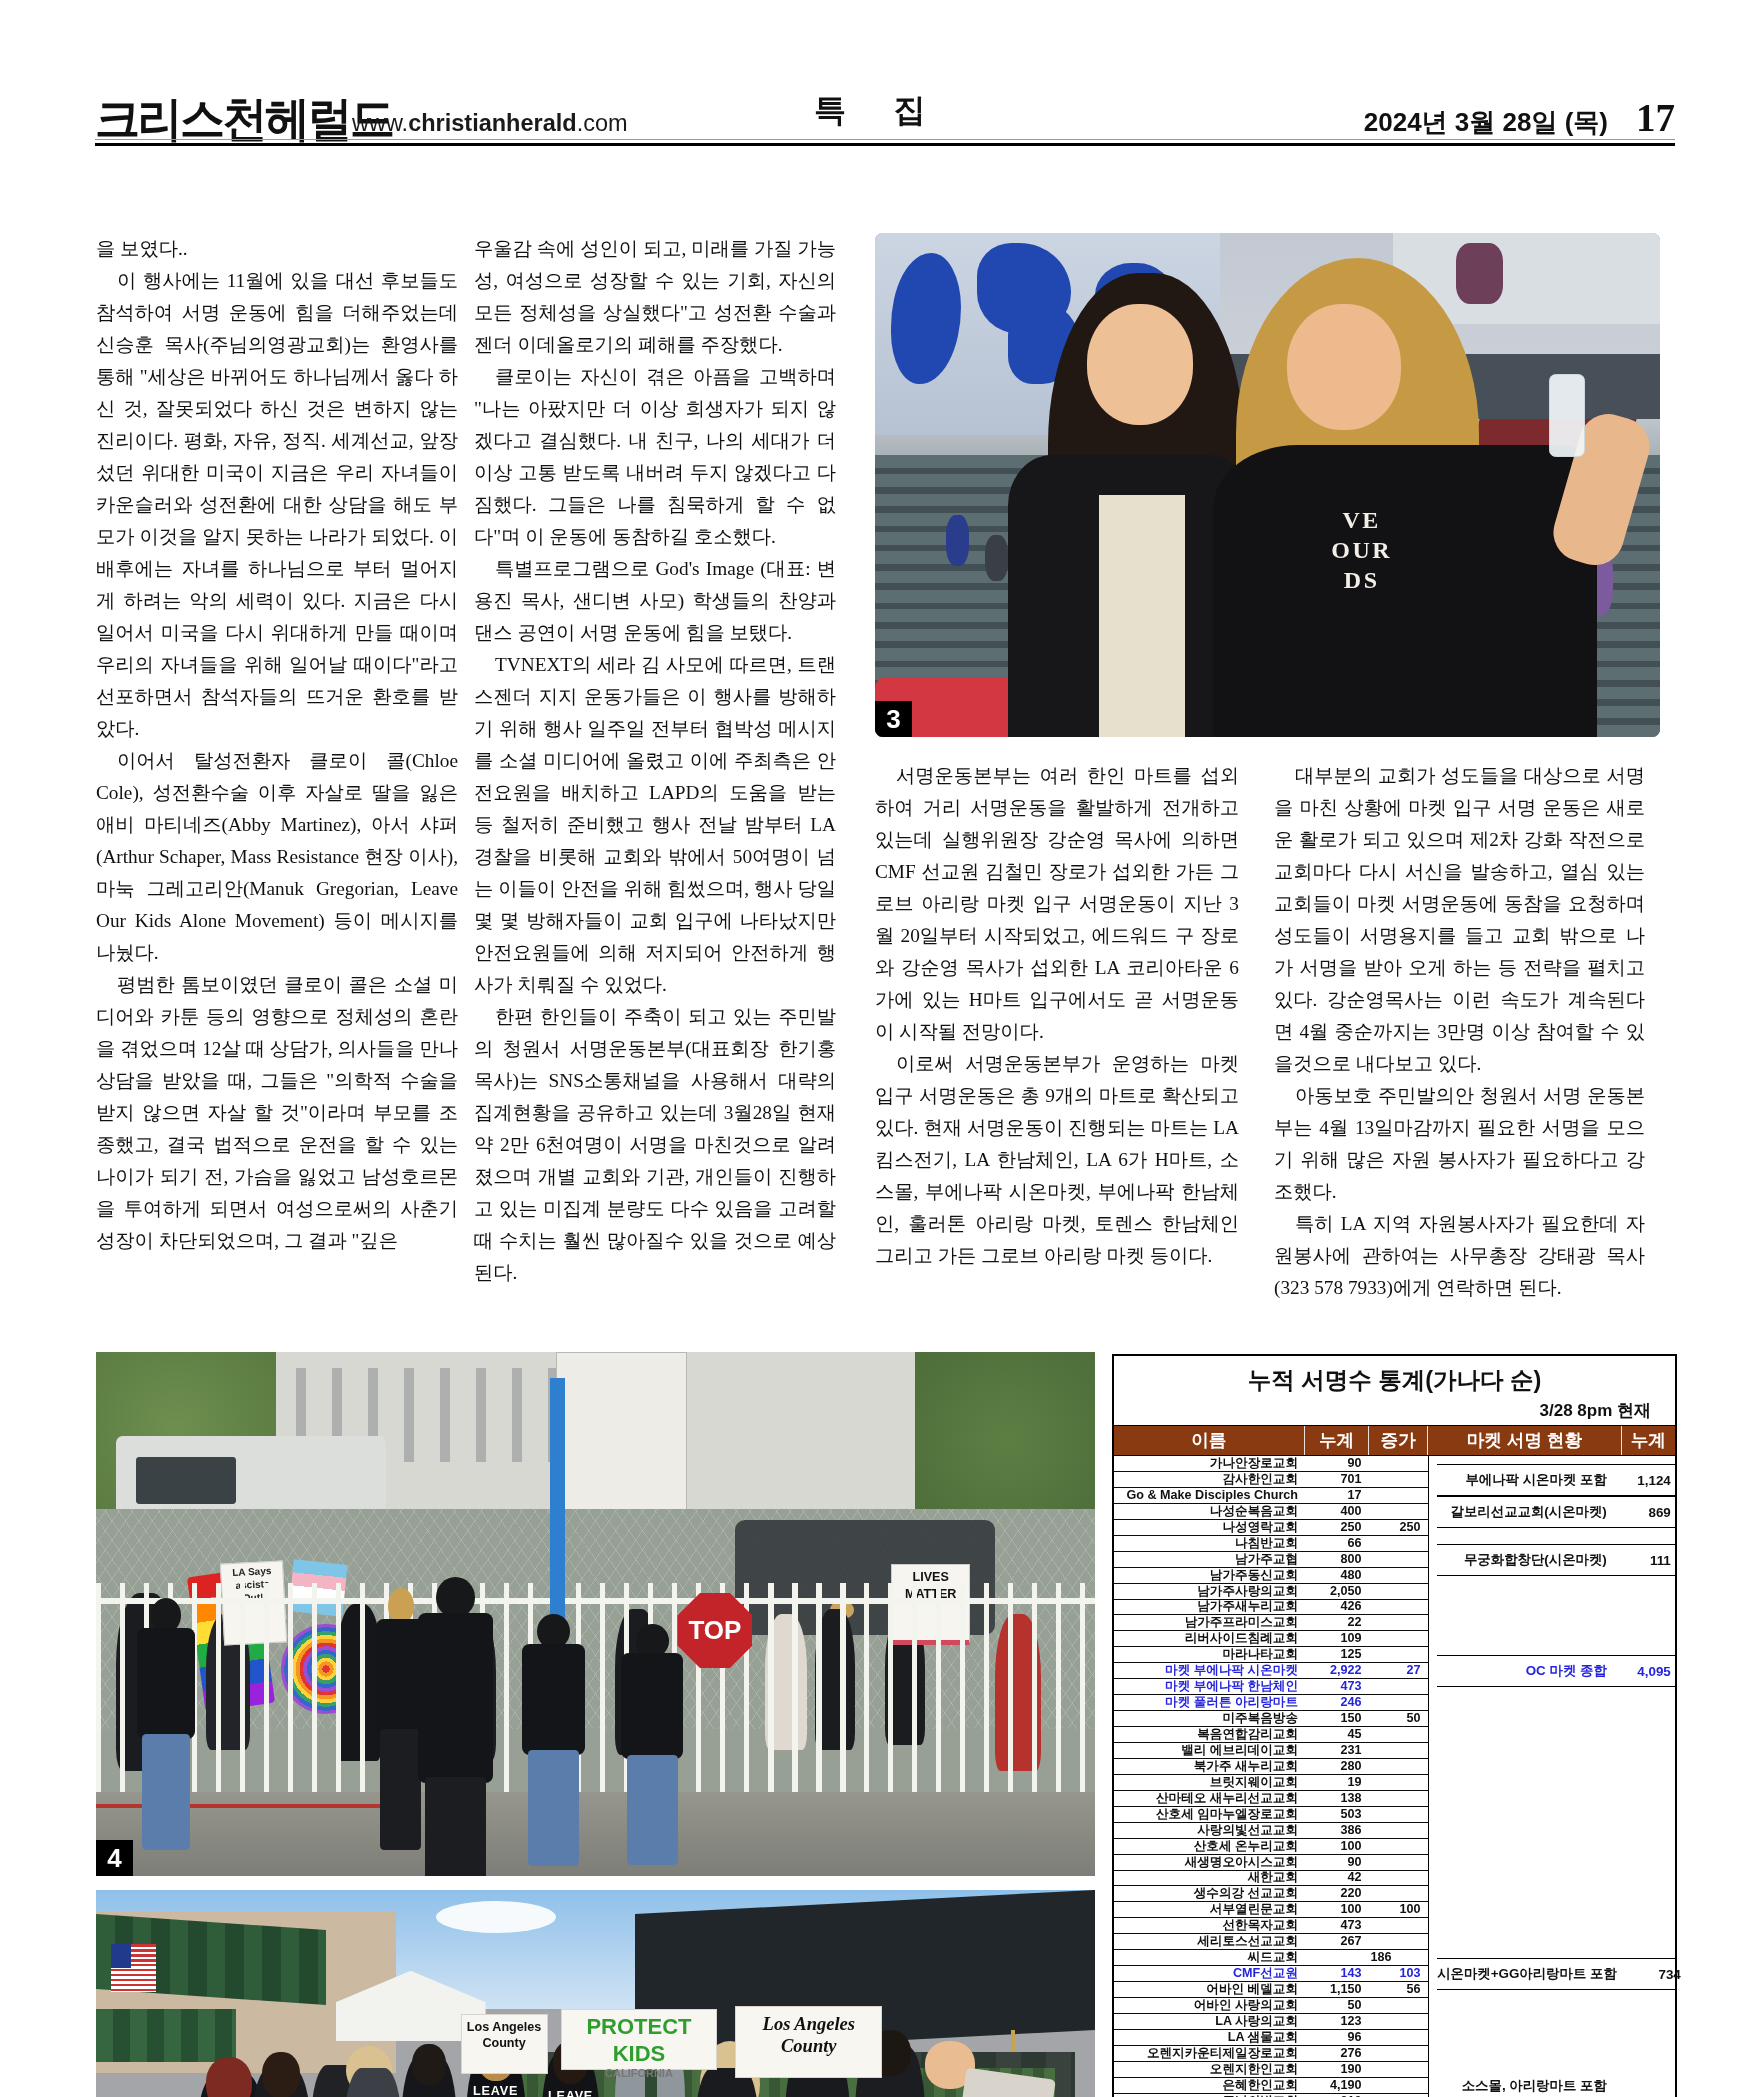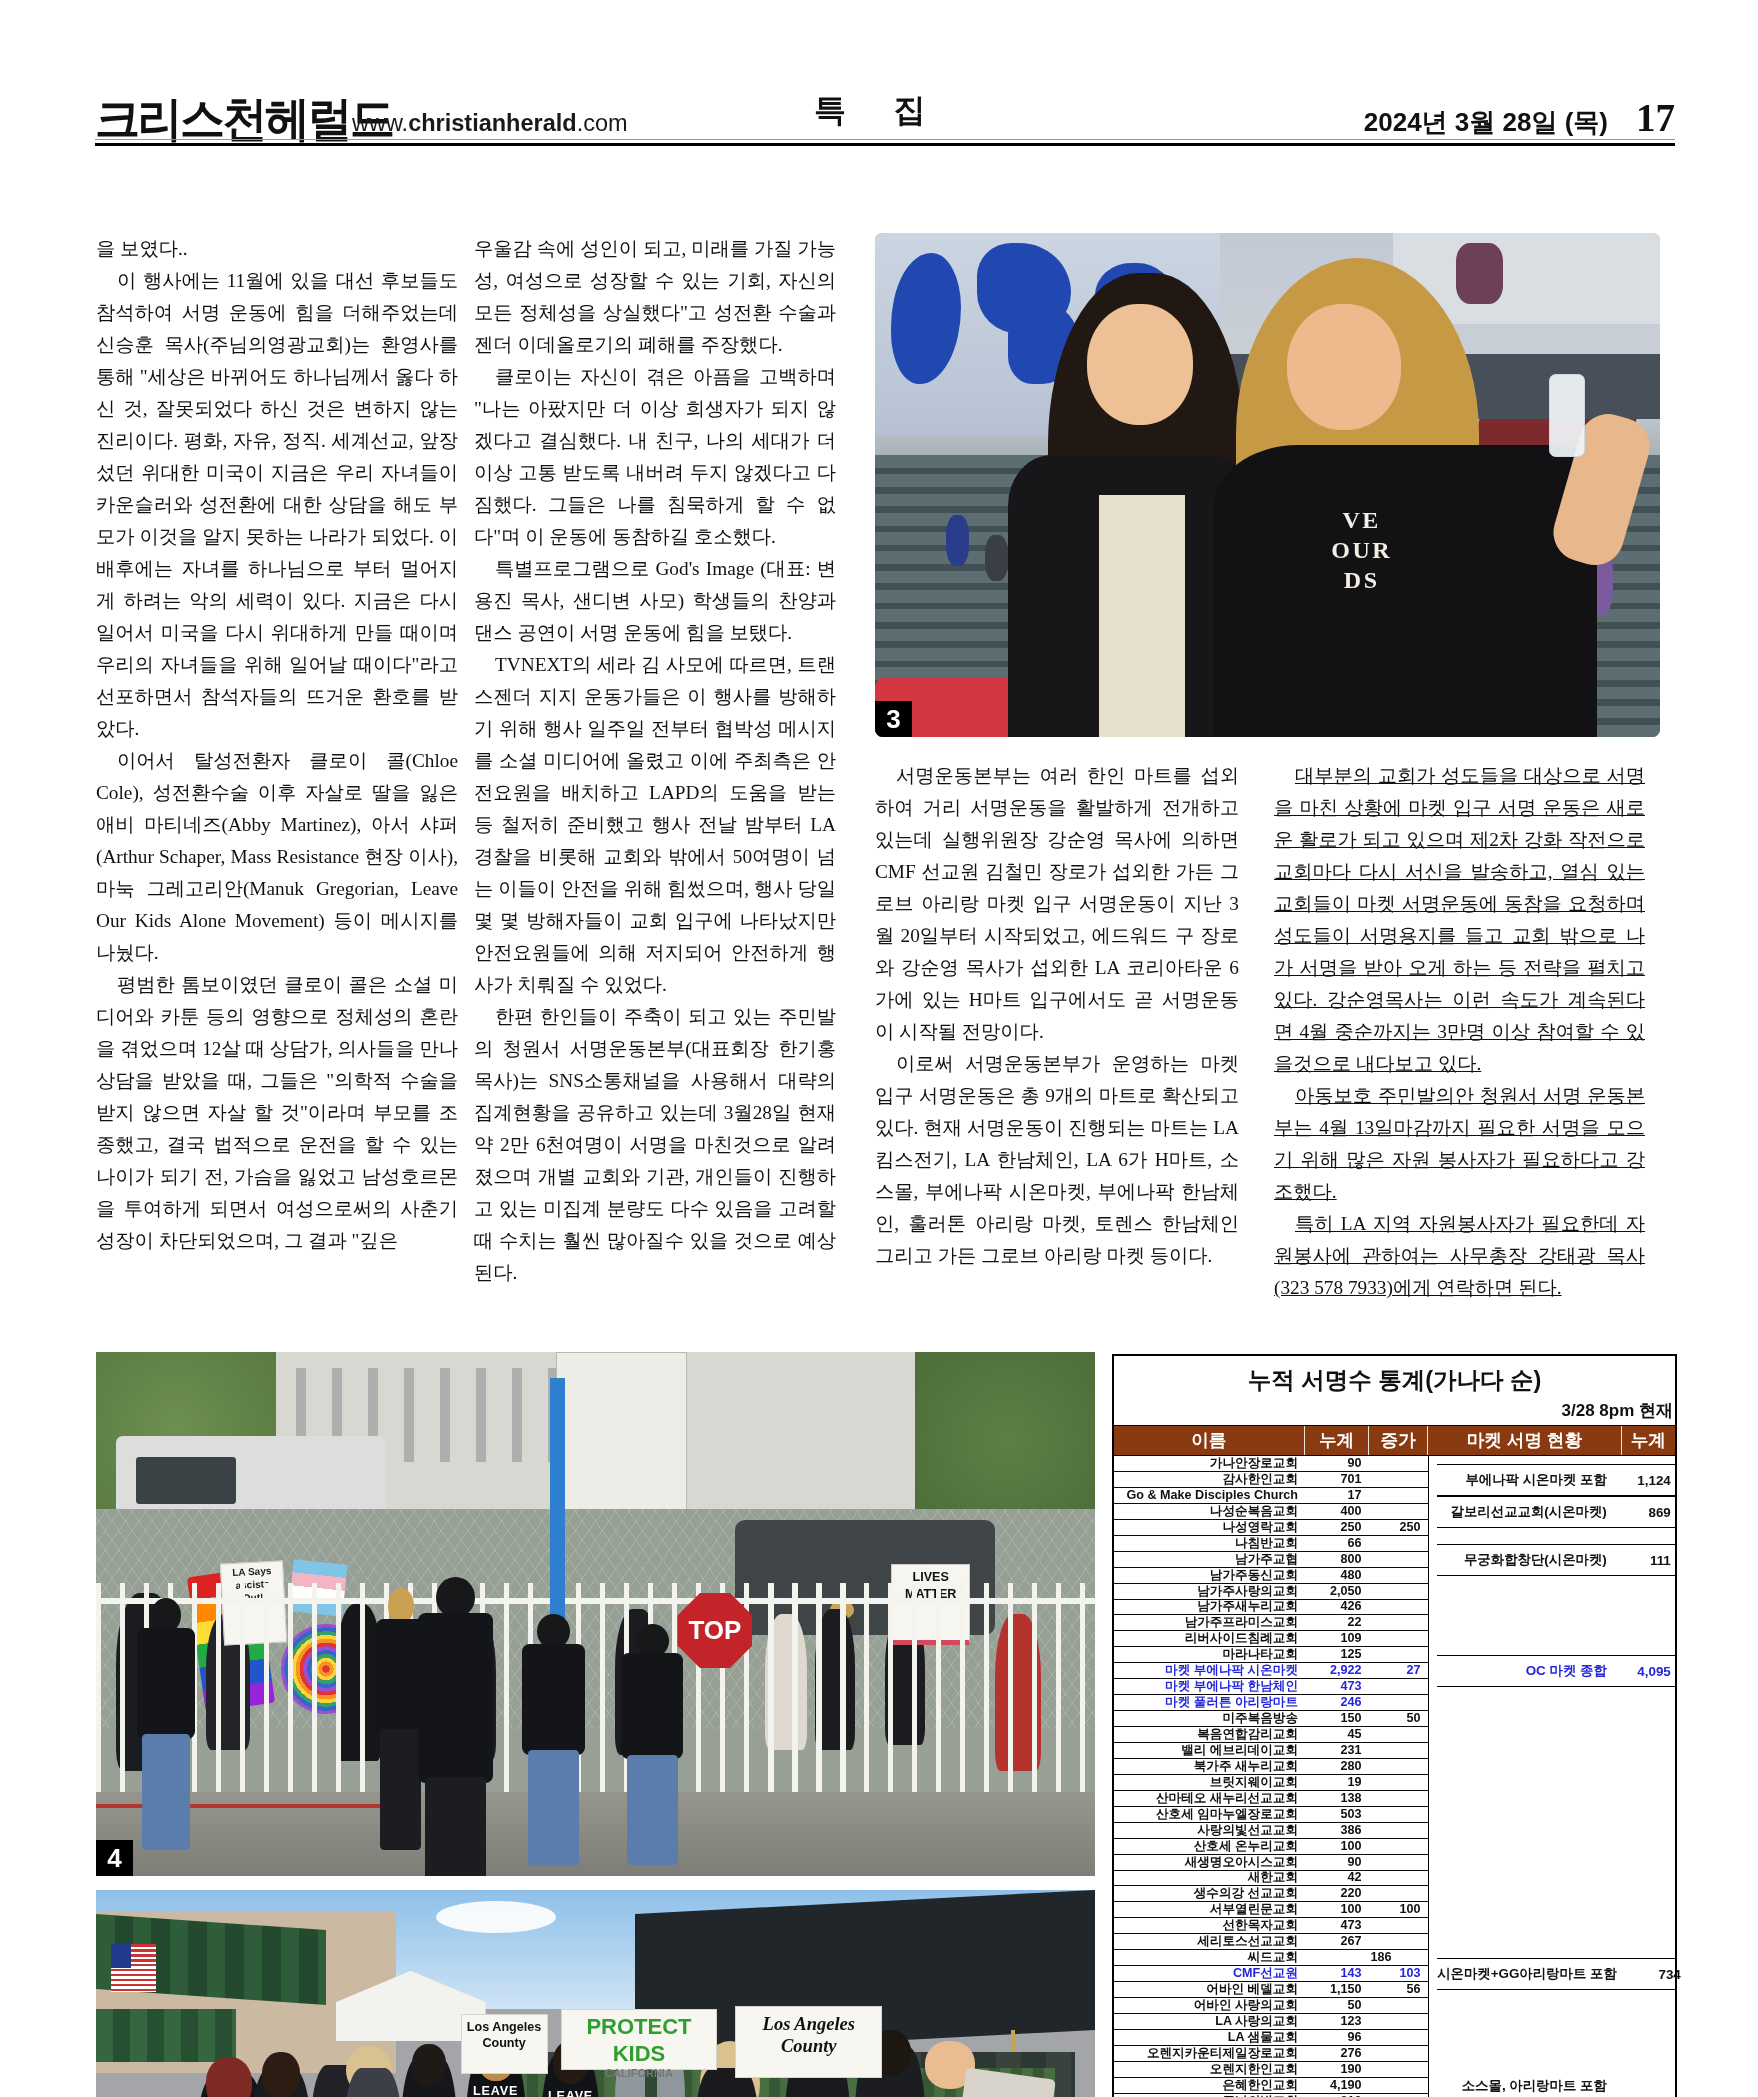--- a/index.html
+++ b/index.html
@@ -48,21 +48,21 @@
 
   
   .p5-shirt{position:absolute;color:#fff;font:700 12.6px/15px "Liberation Sans",sans-serif;
             letter-spacing:0.8px;text-align:center;z-index:12;}
   .banner{position:absolute;background:#f7f6f0;border:0.8px solid #d8d6cc;z-index:10;text-align:center;}
 
   
   .sigtable{position:absolute;left:1112px;top:1354px;width:565px;height:1059px;background:#fff;
             border:2.1px solid #000;box-sizing:border-box;font-family:"Liberation Sans",sans-serif;}
   .tbl-title{margin-top:8.4px;text-align:center;font-weight:700;font-size:23.5px;}
-  .tbl-asof{text-align:right;font-weight:700;font-size:17px;padding-right:2px;margin-top:2.5px;}
+  .tbl-asof{text-align:right;font-weight:700;font-size:17px;padding-right:24px;margin-top:2.5px;}
   .thead{display:grid;grid-template-columns:34% 11.5% 10.5% 34.5% 9.5%;background:#8a3a10;color:#fff;
          height:31px;margin-top:3.4px;border-top:1.7px solid #000;border-bottom:1.7px solid #000;box-sizing:border-box;}
   .thead div{font-weight:700;font-size:17.6px;line-height:28px;text-align:center;border-right:1.3px solid #e9e2d8;}
   .thead div:last-child{border-right:none;}
   #tbl-body{position:relative;height:878px;margin-top:0;}
   #tbl-body::after{content:'';position:absolute;left:56%;top:0;bottom:0;width:1.3px;background:#000;}
   .trow{position:absolute;left:0;width:56%;height:16px;display:grid;grid-template-columns:60.7% 20.5% 18.8%;
         border-bottom:1.3px solid #0c0c0c;box-sizing:border-box;font-weight:700;font-size:12.6px;line-height:14px;}
   .trow .tc{overflow:visible;white-space:nowrap;}
   .tc.name{text-align:right;padding-right:6.7px;}
@@ -100,21 +100,21 @@
       <p class="flush">우울감 속에 성인이 되고, 미래를 가질 가능성, 여성으로 성장할 수 있는 기회, 자신의 모든 정체성을 상실했다"고 성전환 수술과 젠더 이데올로기의 폐해를 주장했다.</p>
       <p>클로이는 자신이 겪은 아픔을 고백하며 "나는 아팠지만 더 이상 희생자가 되지 않겠다고 결심했다. 내 친구, 나의 세대가 더 이상 고통 받도록 내버려 두지 않겠다고 다짐했다. 그들은 나를 침묵하게 할 수 없다"며 이 운동에 동참하길 호소했다.</p>
       <p>특별프로그램으로  God's Image (대표: 변용진 목사, 샌디변 사모) 학생들의 찬양과 댄스 공연이 서명 운동에 힘을 보탰다.</p>
       <p>TVNEXT의 세라 김 사모에 따르면, 트랜스젠더 지지 운동가들은 이 행사를 방해하기 위해 행사 일주일 전부터 협박성 메시지를 소셜 미디어에 올렸고 이에 주최측은 안전요원을 배치하고 LAPD의 도움을 받는 등  철저히 준비했고 행사 전날 밤부터 LA 경찰을 비롯해 교회와 밖에서 50여명이 넘는 이들이 안전을 위해 힘썼으며, 행사 당일 몇 몇 방해자들이 교회 입구에 나타났지만 안전요원들에 의해 저지되어 안전하게 행사가 치뤄질 수 있었다.</p>
       <p>한편 한인들이 주축이 되고 있는 주민발의 청원서 서명운동본부(대표회장 한기홍 목사)는 SNS소통채널을 사용해서 대략의 집계현황을 공유하고 있는데 3월28일 현재 약 2만 6천여명이 서명을 마친것으로 알려졌으며 개별 교회와 기관, 개인들이 진행하고 있는 미집계 분량도 다수 있음을 고려할 때 수치는 훨씬 많아질수 있을 것으로 예상된다.</p>
     </div>
   <div class="col" style="left:875px;top:760px;width:364px;">
       <p>서명운동본부는 여러 한인 마트를 섭외하여 거리 서명운동을 활발하게 전개하고 있는데  실행위원장 강순영 목사에 의하면 CMF 선교원 김철민 장로가 섭외한 가든 그로브 아리랑 마켓 입구 서명운동이 지난 3월 20일부터 시작되었고, 에드워드 구 장로와 강순영 목사가 섭외한 LA 코리아타운 6가에 있는 H마트 입구에서도 곧 서명운동이 시작될 전망이다.</p>
       <p>이로써 서명운동본부가 운영하는 마켓 입구 서명운동은 총 9개의 마트로 확산되고 있다. 현재 서명운동이 진행되는 마트는 LA 킴스전기, LA 한남체인, LA 6가 H마트, 소스몰, 부에나팍 시온마켓, 부에나팍 한남체인, 훌러톤 아리랑 마켓, 토렌스 한남체인 그리고 가든 그로브 아리랑 마켓 등이다.</p>
     </div>
-  <div class="col" style="left:1274px;top:760px;width:371px;text-decoration:underline;">
+  <div class="col" style="left:1274px;top:760px;width:371px;">
       <p>대부분의 교회가 성도들을 대상으로 서명을 마친 상황에 마켓 입구 서명 운동은 새로운 활로가 되고 있으며 제2차 강화 작전으로 교회마다 다시 서신을 발송하고, 열심 있는 교회들이 마켓 서명운동에 동참을 요청하며 성도들이 서명용지를 들고 교회 밖으로 나가 서명을 받아 오게 하는 등 전략을 펼치고 있다. 강순영목사는 이런 속도가 계속된다면 4월 중순까지는 3만명 이상 참여할 수 있을것으로 내다보고 있다.</p>
       <p>아동보호 주민발의안 청원서 서명 운동본부는 4월 13일마감까지 필요한 서명을 모으기 위해 많은 자원 봉사자가 필요하다고 강조했다.</p>
       <p>특히 LA 지역 자원봉사자가 필요한데 자원봉사에 관하여는 사무총장 강태광 목사(323 578 7933)에게 연락하면 된다.</p>
     </div>
 
   <div class="photo" style="left:875px;top:233px;width:785px;height:504px;border-radius:8px;">
     <div class="abs" style="inset:0;background:linear-gradient(180deg,#c3c9d3 0%,#ccd1d8 32%,#a3adb2 46%,#77858b 62%,#5c6a70 100%);"></div>
     <div class="abs" style="left:0;top:0;width:44%;height:40%;background:linear-gradient(180deg,#ccd5e2,#b6c2d3);"></div>
     <div class="abs" style="left:2%;top:4%;width:9%;height:26%;background:#2048b0;border-radius:58% 42% 60% 40%;"></div>
     <div class="abs" style="left:13%;top:2%;width:12%;height:18%;background:#2048b0;border-radius:40% 60% 50% 50%;"></div>

